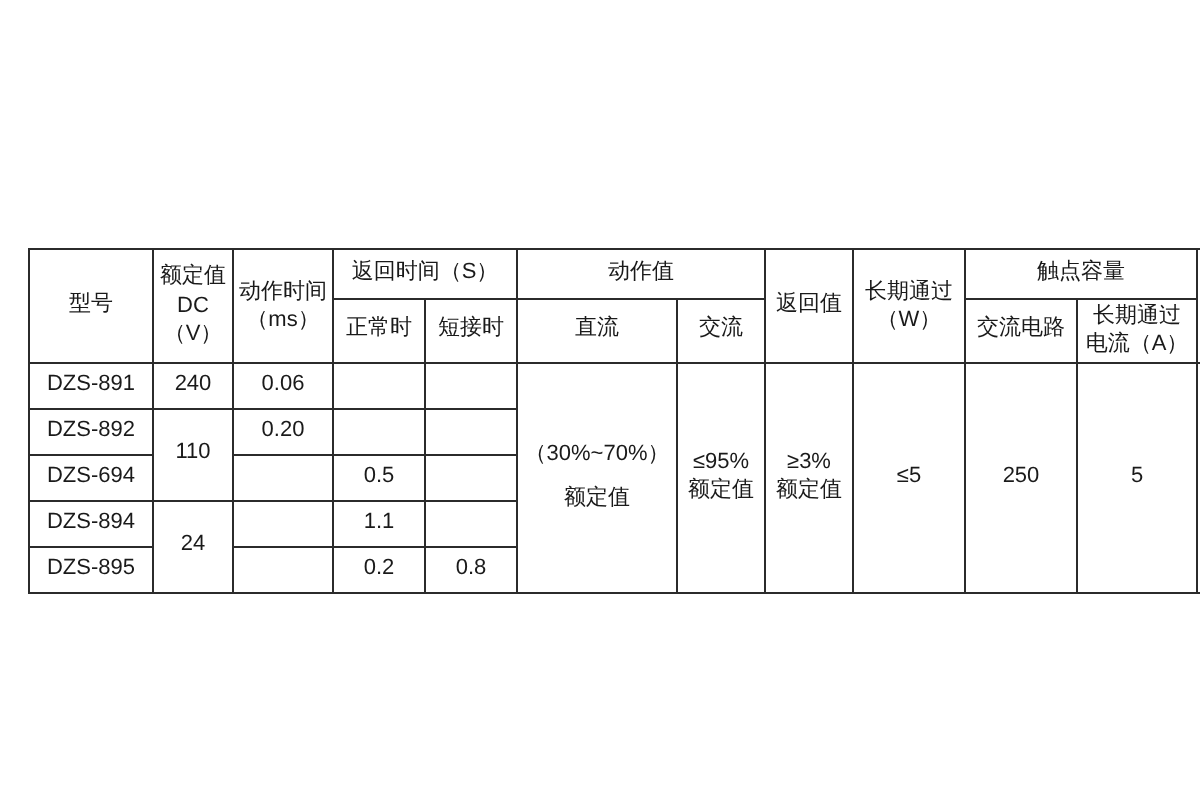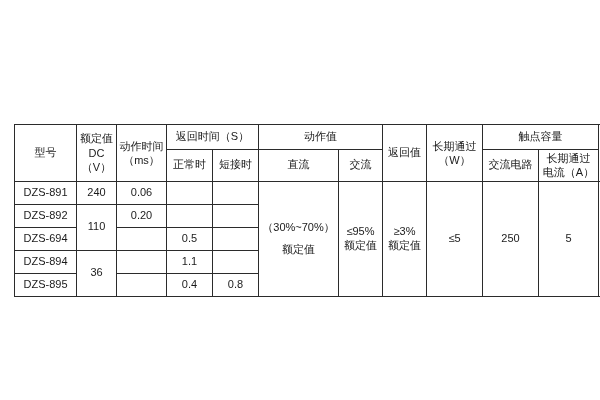--- a/index.html
+++ b/index.html
@@ -141,28 +141,28 @@
 
       <tr class="body-row">
         <td class="model-cell">DZS-694</td>
         <td></td>
         <td>0.5</td>
         <td></td>
       </tr>
 
       <tr class="body-row">
         <td class="model-cell">DZS-894</td>
-        <td rowspan="2">36</td>
+        <td rowspan="2">24</td>
         <td></td>
         <td>1.1</td>
         <td></td>
       </tr>
 
       <tr class="body-row">
         <td class="model-cell">DZS-895</td>
         <td></td>
-        <td>0.4</td>
+        <td>0.2</td>
         <td>0.8</td>
       </tr>
     </tbody>
   </table>
 
 </div>
 
 </body></html>

